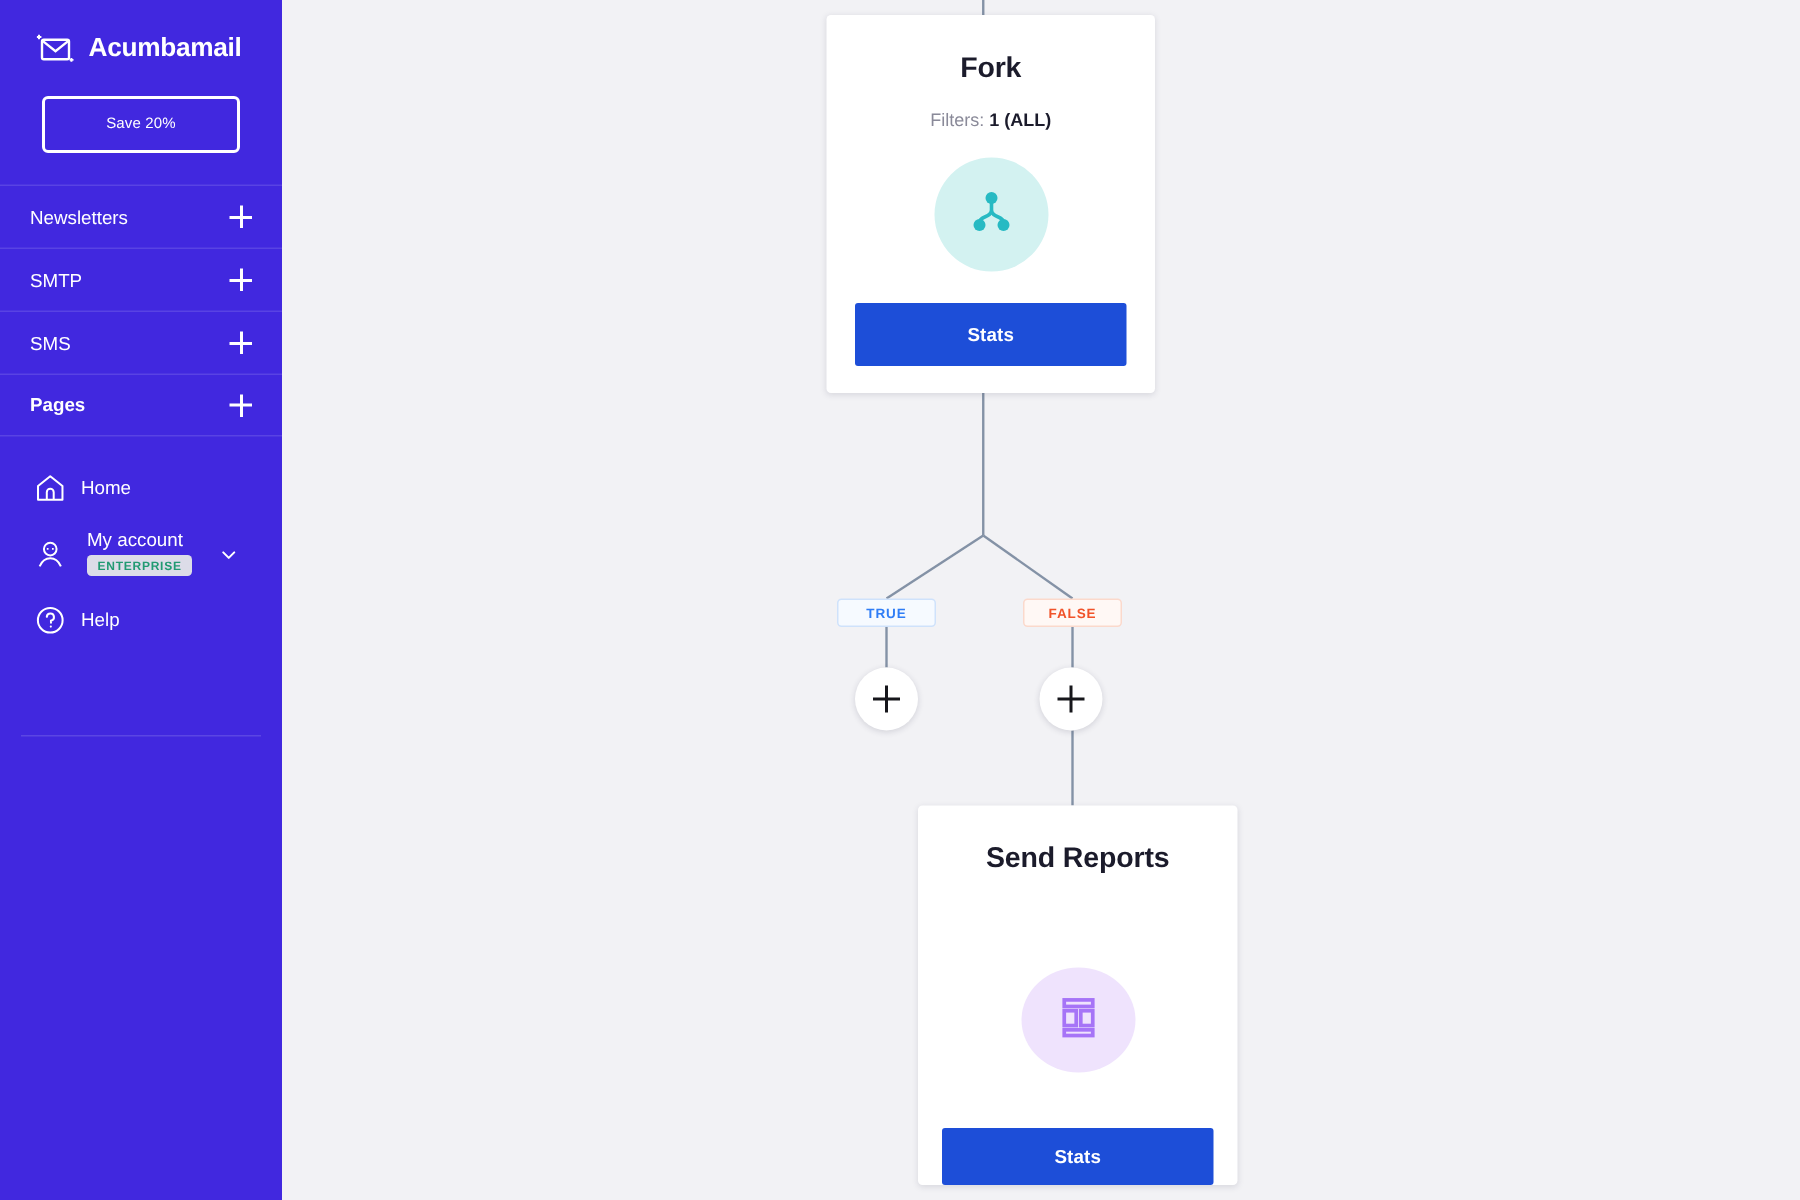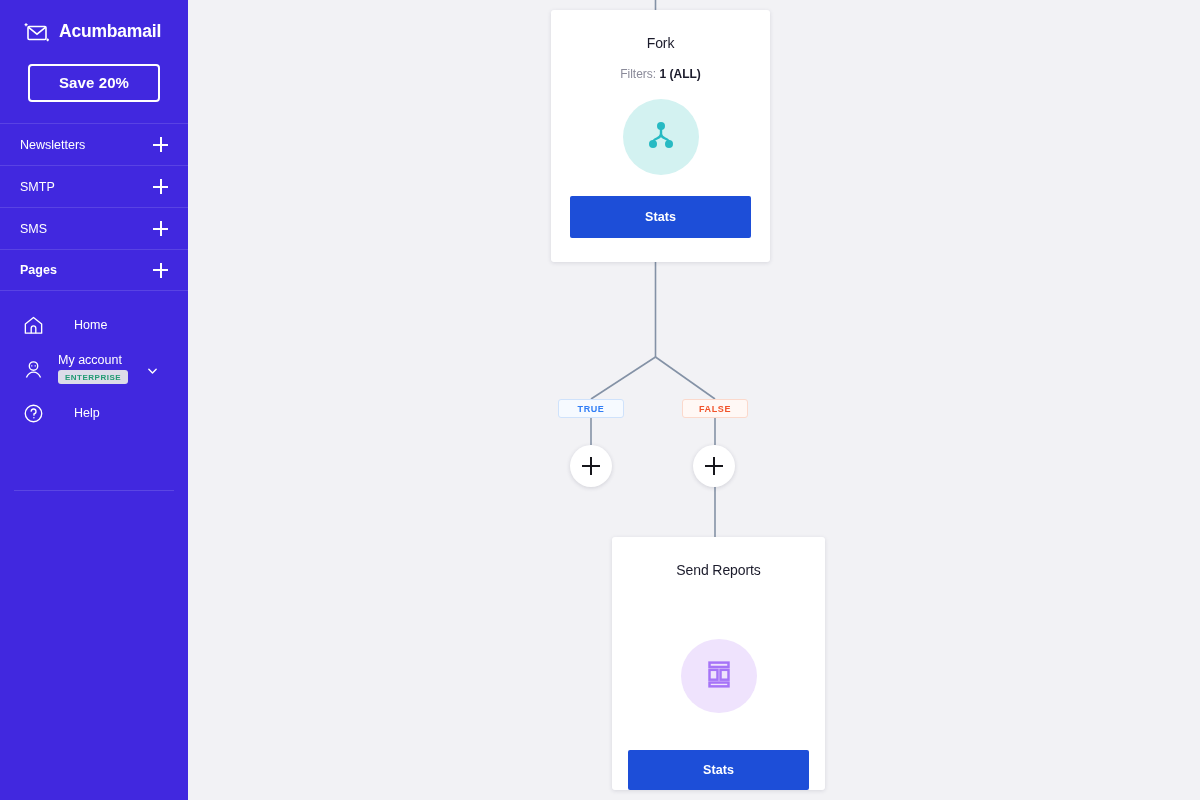--- a/index.html
+++ b/index.html
@@ -31,21 +31,21 @@
   }
   .save-btn {
     display: block;
     margin: 18px auto 0 auto;
     width: 132px; height: 38px;
     border: 2px solid #ffffff;
     border-radius: 4px;
     background: transparent;
     color: #ffffff;
     font-family: "Liberation Sans", sans-serif;
-    font-size: 15px; font-weight: 700;
+    font-size: 10px; font-weight: 400;
     letter-spacing: 0.1px;
     cursor: pointer;
     line-height: 34px;
     text-align: center;
   }
   .nav-primary { margin-top: 21px; }
   .nav-row {
     height: 42px;
     display: flex; align-items: center; justify-content: space-between;
     padding: 0 20px 0 20px;
@@ -66,21 +66,21 @@
 
   .nav-secondary { padding-top: 14px; }
   .nav-item {
     display: flex; align-items: center;
     padding: 0 18px 0 22px;
     height: 40px;
     cursor: pointer;
     position: relative;
   }
   .nav-item .ic { width: 26px; flex: 0 0 26px; height: 24px; display: flex; align-items: center; }
-  .nav-item .txt { font-size: 12.5px; color: #ffffff; margin-left: 26px; }
+  .nav-item .txt { font-size: 12.5px; color: #ffffff; margin-left: 6px; }
   .nav-item.account { height: 48px; align-items: center; }
   .acct-block { margin-left: 10px; display: flex; flex-direction: column; gap: 3px; }
   .acct-label { font-size: 12.5px; color: #ffffff; line-height: 1; }
   .badge-enterprise {
     display: inline-block;
     background: #dcdce8;
     color: #219a72;
     font-size: 8px; font-weight: 700; letter-spacing: 0.5px;
     padding: 3px 7px 2px 7px;
     border-radius: 3px;
@@ -106,21 +106,21 @@
   .flow-svg { position: absolute; left: 0; top: 0; width: 1012px; height: 800px; }
 
   .node-card {
     position: absolute;
     background: #ffffff;
     border-radius: 3px;
     box-shadow: 0 1px 4px rgba(40,40,70,0.13);
     display: flex; flex-direction: column; align-items: center;
   }
   .node-title {
-    font-size: 14px; font-weight: 400; color: #1b1b2b;
+    font-size: 19px; font-weight: 700; color: #1b1b2b;
     letter-spacing: -0.1px;
   }
   .node-sub { font-size: 12px; color: #8a8a99; }
   .node-sub b { color: #1b1b2b; font-weight: 700; }
   .node-icon-wrap {
     border-radius: 50%;
     display: flex; align-items: center; justify-content: center;
   }
   .stats-btn {
     background: #1d4ed8;

